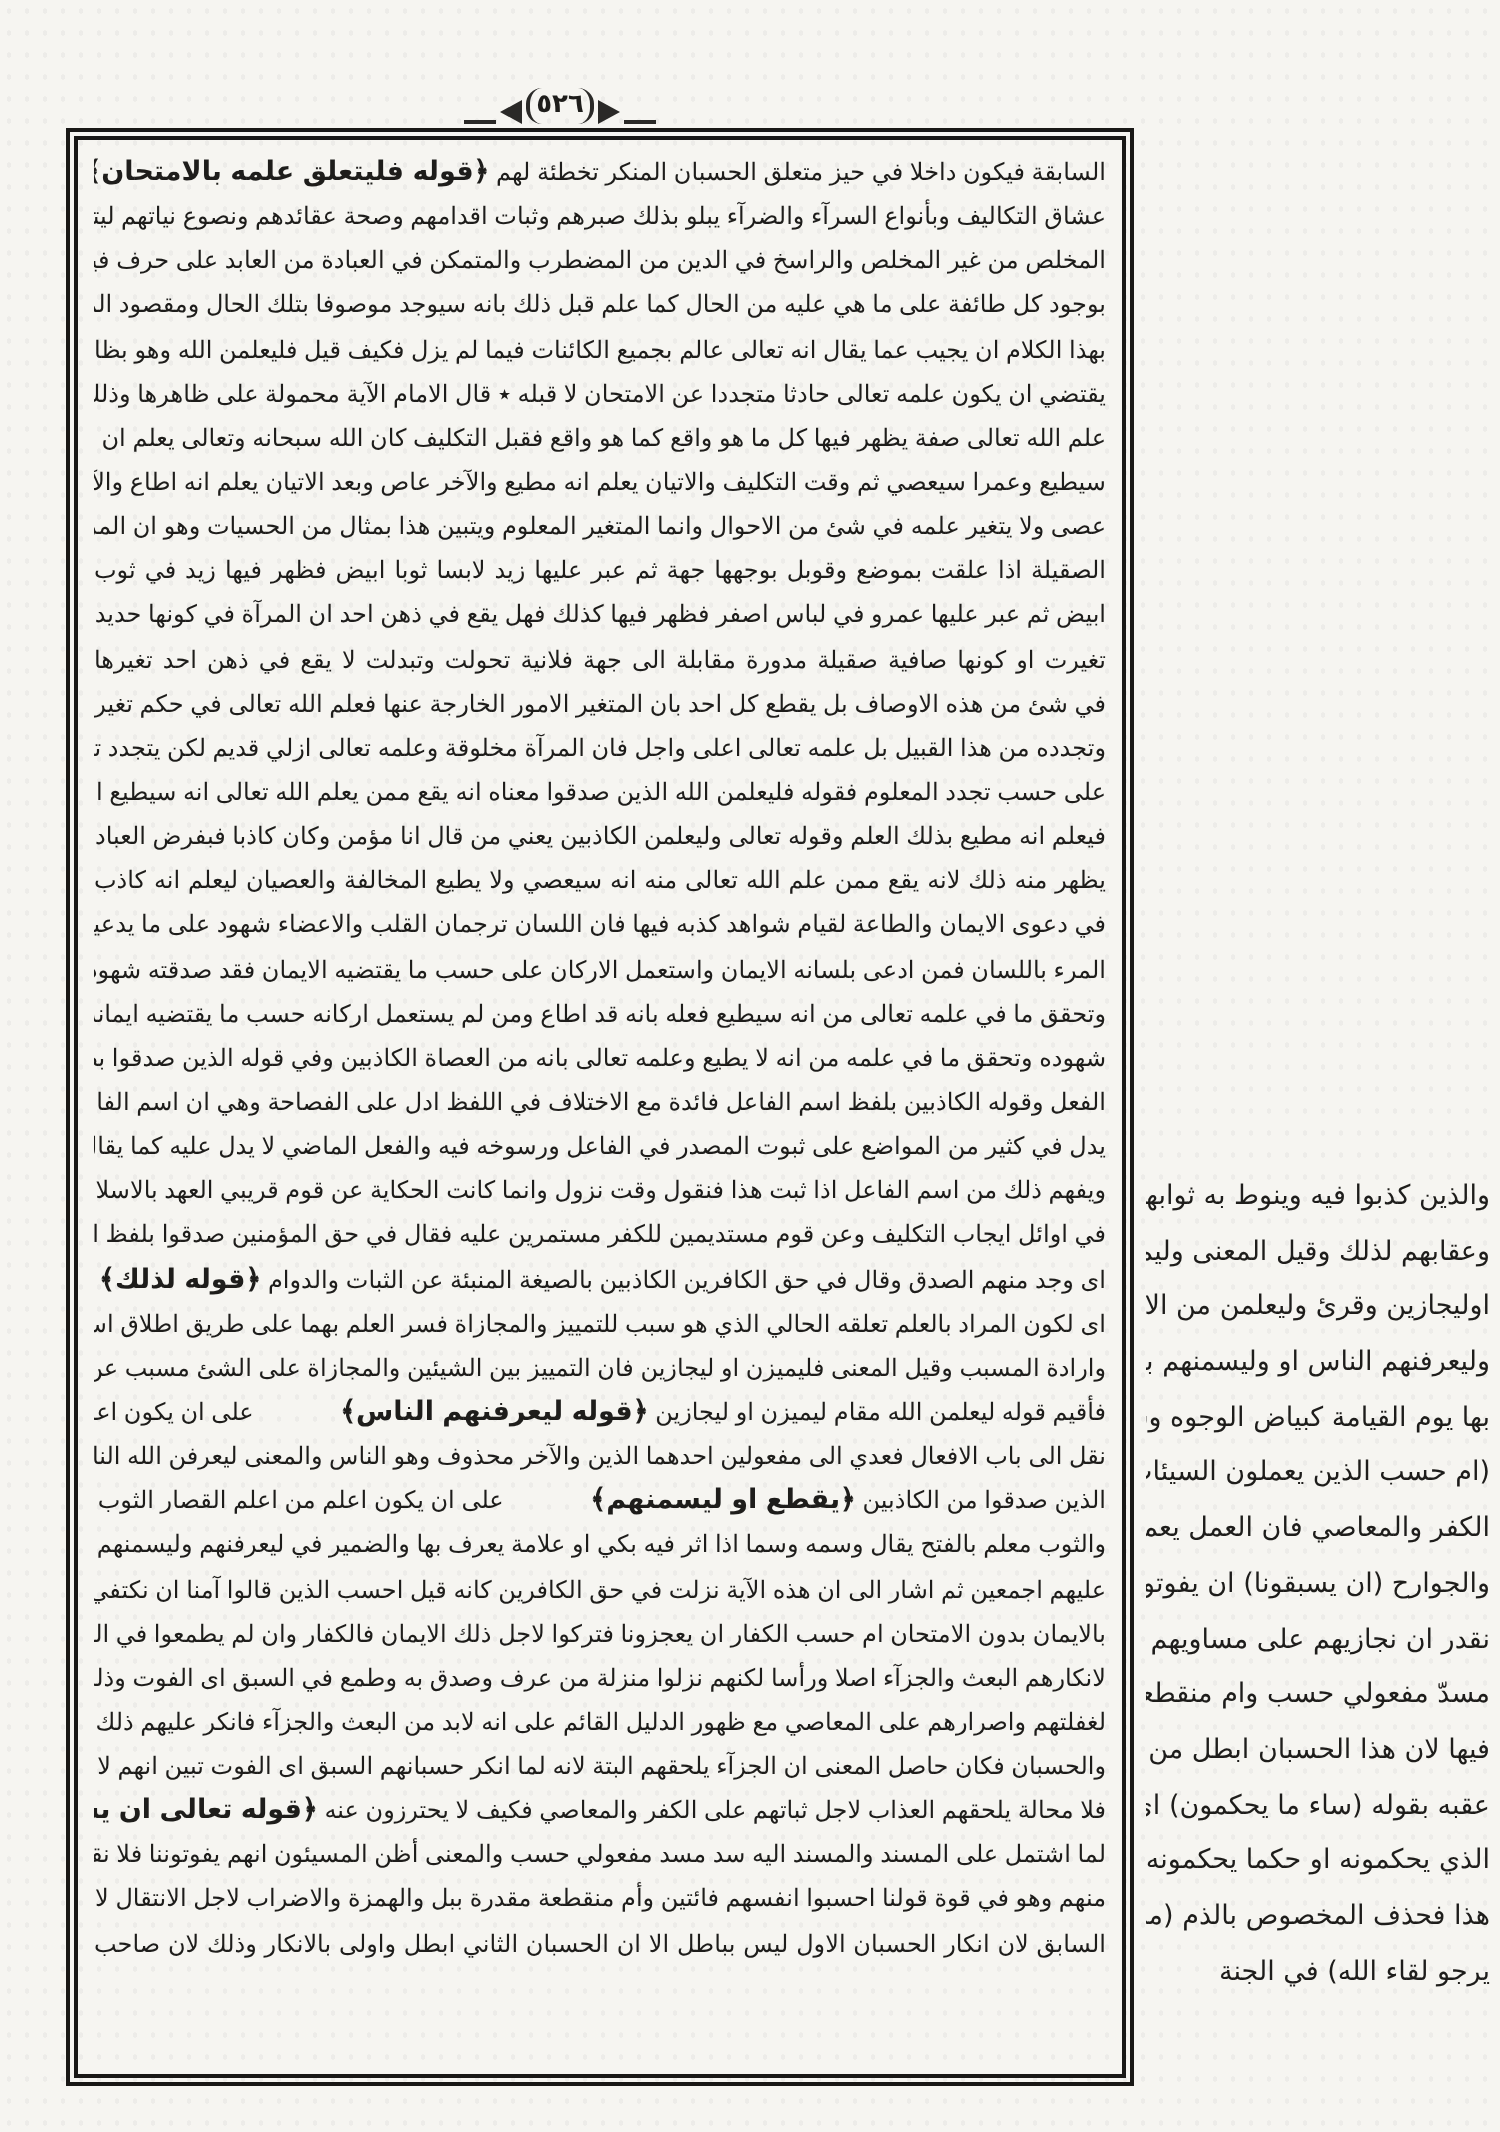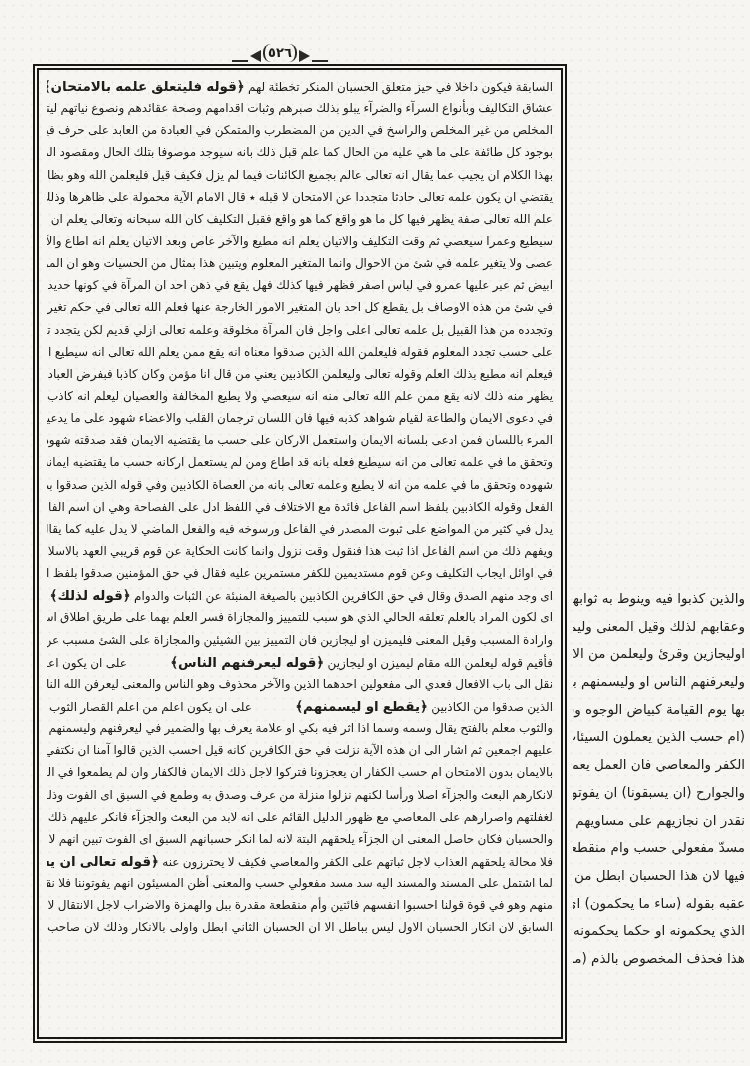--- a/index.html
+++ b/index.html
@@ -69,21 +69,23 @@
     <div>
         <div class="mline">السابقة فيكون داخلا في حيز متعلق الحسبان المنكر تخطئة لهم <span class="lemma">﴿قوله فليتعلق علمه بالامتحان﴾</span> اى فليمتحنهم</div>
         <div class="mline">عشاق التكاليف وبأنواع السرآء والضرآء يبلو بذلك صبرهم وثبات اقدامهم وصحة عقائدهم ونصوع نياتهم ليتميز</div>
         <div class="mline">المخلص من غير المخلص والراسخ في الدين من المضطرب والمتمكن في العبادة من العابد على حرف فيتعلق علمه</div>
         <div class="mline">بوجود كل طائفة على ما هي عليه من الحال كما علم قبل ذلك بانه سيوجد موصوفا بتلك الحال ومقصود المصنف</div>
         <div class="mline">بهذا الكلام ان يجيب عما يقال انه تعالى عالم بجميع الكائنات فيما لم يزل فكيف قيل فليعلمن الله وهو بظاهره</div>
         <div class="mline">يقتضي ان يكون علمه تعالى حادثا متجددا عن الامتحان لا قبله ٭ قال الامام الآية محمولة على ظاهرها وذلك ان</div>
         <div class="mline">علم الله تعالى صفة يظهر فيها كل ما هو واقع كما هو واقع فقبل التكليف كان الله سبحانه وتعالى يعلم ان زيدا مثلا</div>
         <div class="mline">سيطيع وعمرا سيعصي ثم وقت التكليف والاتيان يعلم انه مطيع والآخر عاص وبعد الاتيان يعلم انه اطاع والآخر</div>
         <div class="mline">عصى ولا يتغير علمه في شئ من الاحوال وانما المتغير المعلوم ويتبين هذا بمثال من الحسيات وهو ان المرآة الصافية</div>
+        <div class="mline">الصقيلة اذا علقت بموضع وقوبل بوجهها جهة ثم عبر عليها زيد لابسا ثوبا ابيض فظهر فيها زيد في ثوب</div>
         <div class="mline">ابيض ثم عبر عليها عمرو في لباس اصفر فظهر فيها كذلك فهل يقع في ذهن احد ان المرآة في كونها حديدا</div>
+        <div class="mline">تغيرت او كونها صافية صقيلة مدورة مقابلة الى جهة فلانية تحولت وتبدلت لا يقع في ذهن احد تغيرها</div>
         <div class="mline">في شئ من هذه الاوصاف بل يقطع كل احد بان المتغير الامور الخارجة عنها فعلم الله تعالى في حكم تغيره</div>
         <div class="mline">وتجدده من هذا القبيل بل علمه تعالى اعلى واجل فان المرآة مخلوقة وعلمه تعالى ازلي قديم لكن يتجدد تعلقه</div>
         <div class="mline">على حسب تجدد المعلوم فقوله فليعلمن الله الذين صدقوا معناه انه يقع ممن يعلم الله تعالى انه سيطيع الطاعة</div>
         <div class="mline">فيعلم انه مطيع بذلك العلم وقوله تعالى وليعلمن الكاذبين يعني من قال انا مؤمن وكان كاذبا فبفرض العبادات</div>
         <div class="mline">يظهر منه ذلك لانه يقع ممن علم الله تعالى منه انه سيعصي ولا يطيع المخالفة والعصيان ليعلم انه كاذب</div>
         <div class="mline">في دعوى الايمان والطاعة لقيام شواهد كذبه فيها فان اللسان ترجمان القلب والاعضاء شهود على ما يدعيه</div>
         <div class="mline">المرء باللسان فمن ادعى بلسانه الايمان واستعمل الاركان على حسب ما يقتضيه الايمان فقد صدقته شهوده في دعواه</div>
         <div class="mline">وتحقق ما في علمه تعالى من انه سيطيع فعله بانه قد اطاع ومن لم يستعمل اركانه حسب ما يقتضيه ايمانه فقد كذبه</div>
         <div class="mline">شهوده وتحقق ما في علمه من انه لا يطيع وعلمه تعالى بانه من العصاة الكاذبين وفي قوله الذين صدقوا بصيغة</div>
         <div class="mline">الفعل وقوله الكاذبين بلفظ اسم الفاعل فائدة مع الاختلاف في اللفظ ادل على الفصاحة وهي ان اسم الفاعل</div>
@@ -117,15 +119,16 @@
       <div class="gline">بها يوم القيامة كبياض الوجوه وسوادها</div>
       <div class="gline">(ام حسب الذين يعملون السيئات)</div>
       <div class="gline">الكفر والمعاصي فان العمل يعم افعال القلوب</div>
       <div class="gline">والجوارح (ان يسبقونا) ان يفوتونا فلا</div>
       <div class="gline">نقدر ان نجازيهم على مساويهم وهو سادّ</div>
       <div class="gline">مسدّ مفعولي حسب وام منقطعة والاضراب</div>
       <div class="gline">فيها لان هذا الحسبان ابطل من الاول ولهذا</div>
       <div class="gline">عقبه بقوله (ساء ما يحكمون) اى بئس</div>
       <div class="gline">الذي يحكمونه او حكما يحكمونه حكمهم</div>
       <div class="gline">هذا فحذف المخصوص بالذم (من كان</div>
+      <div class="gline">يرجو لقاء الله) في الجنة</div>
     </div>
 
 </div>
 
 </body></html>

